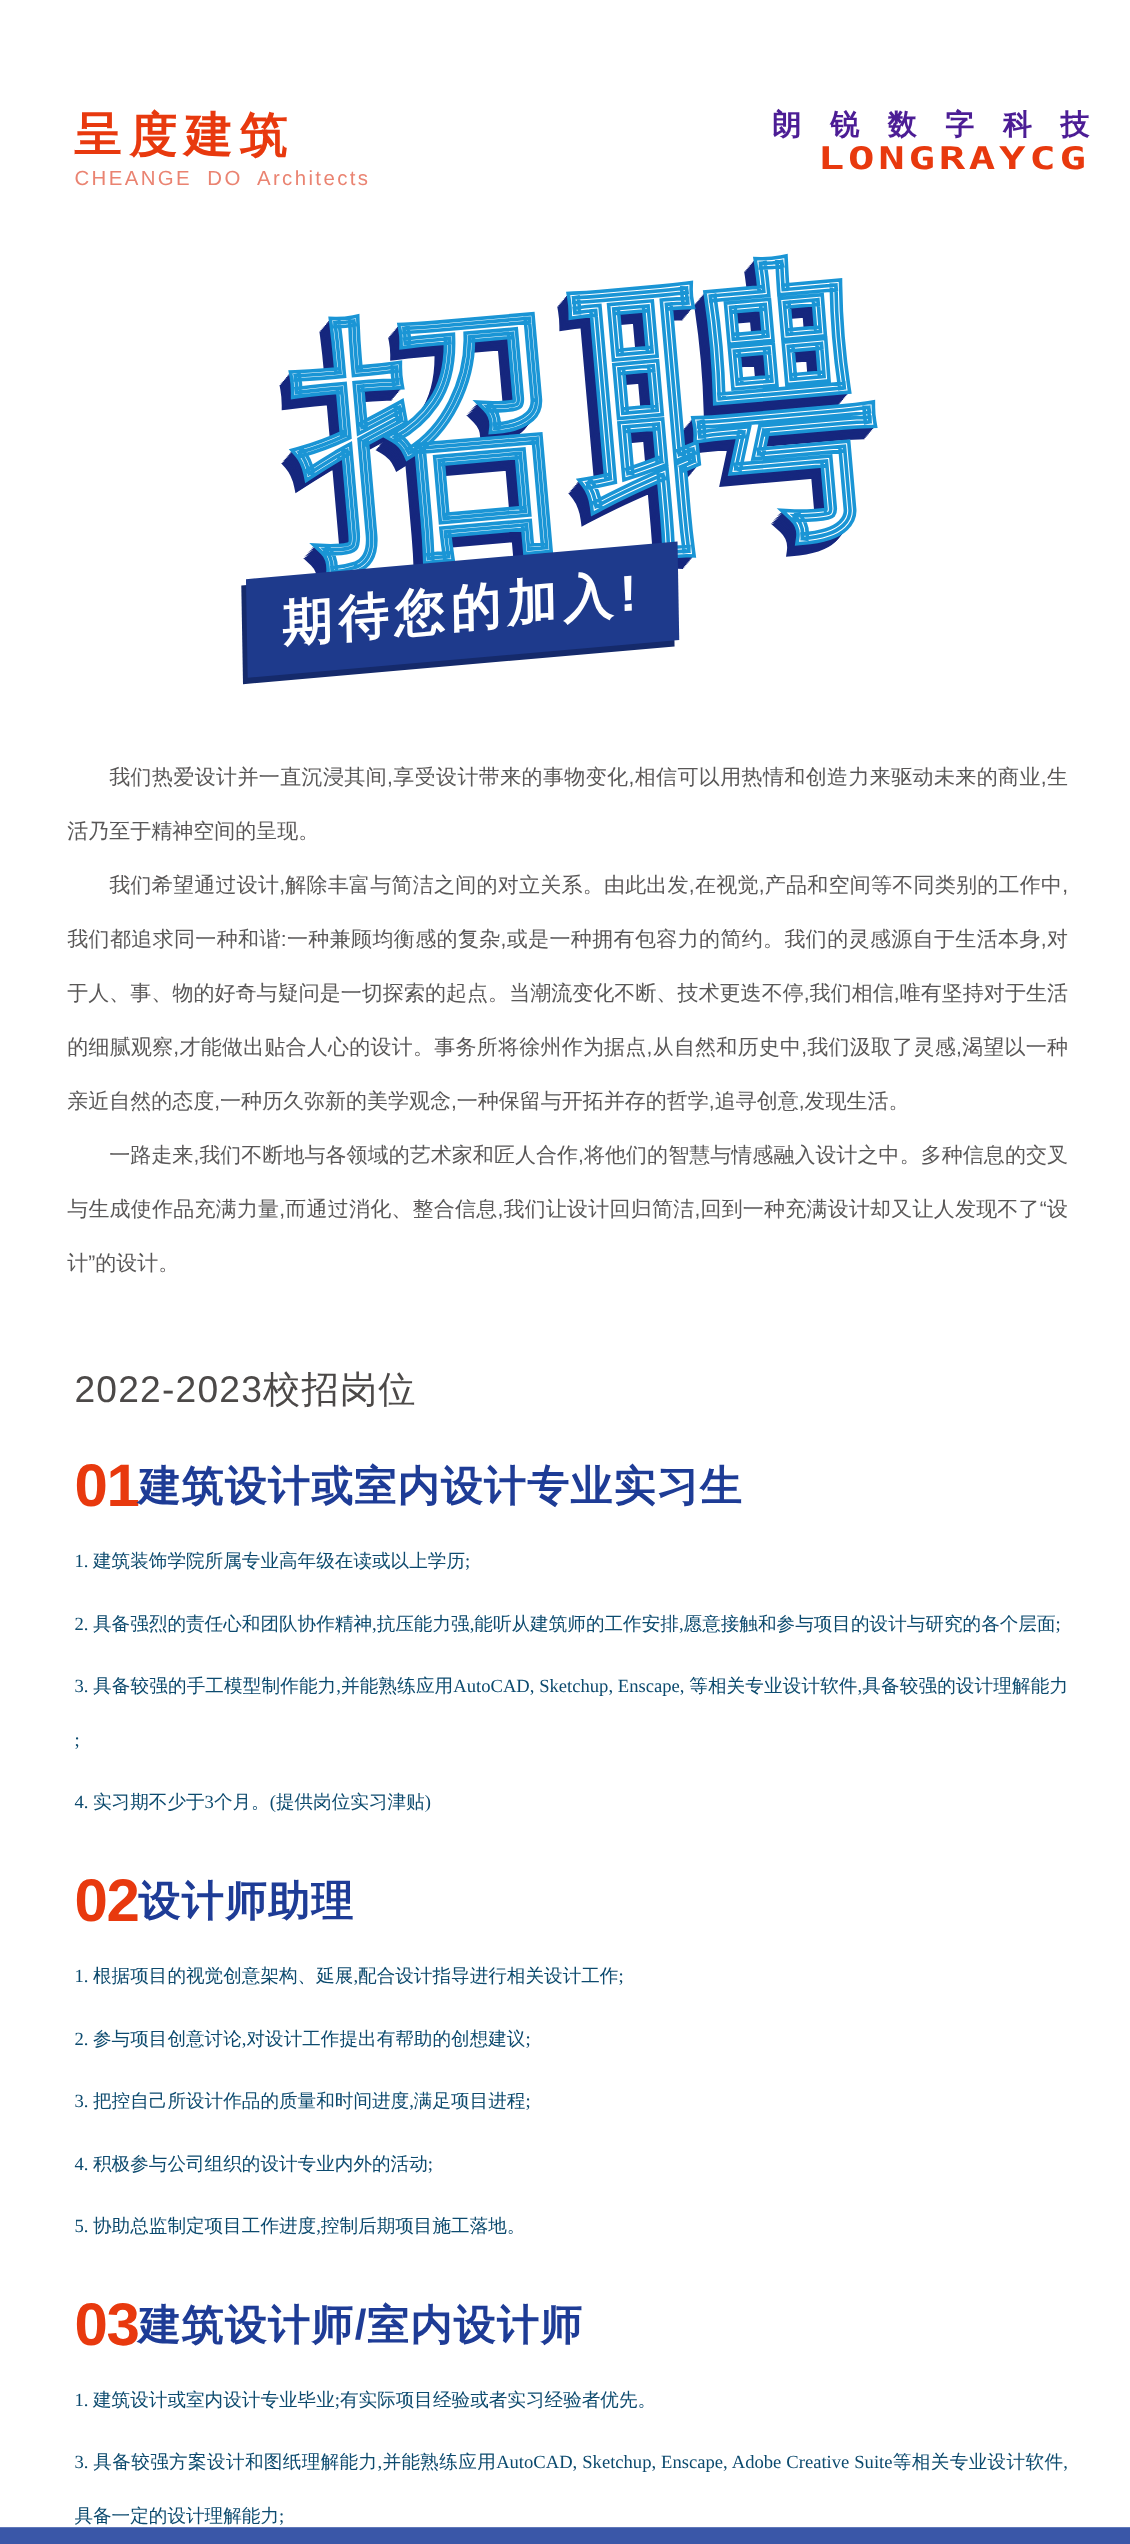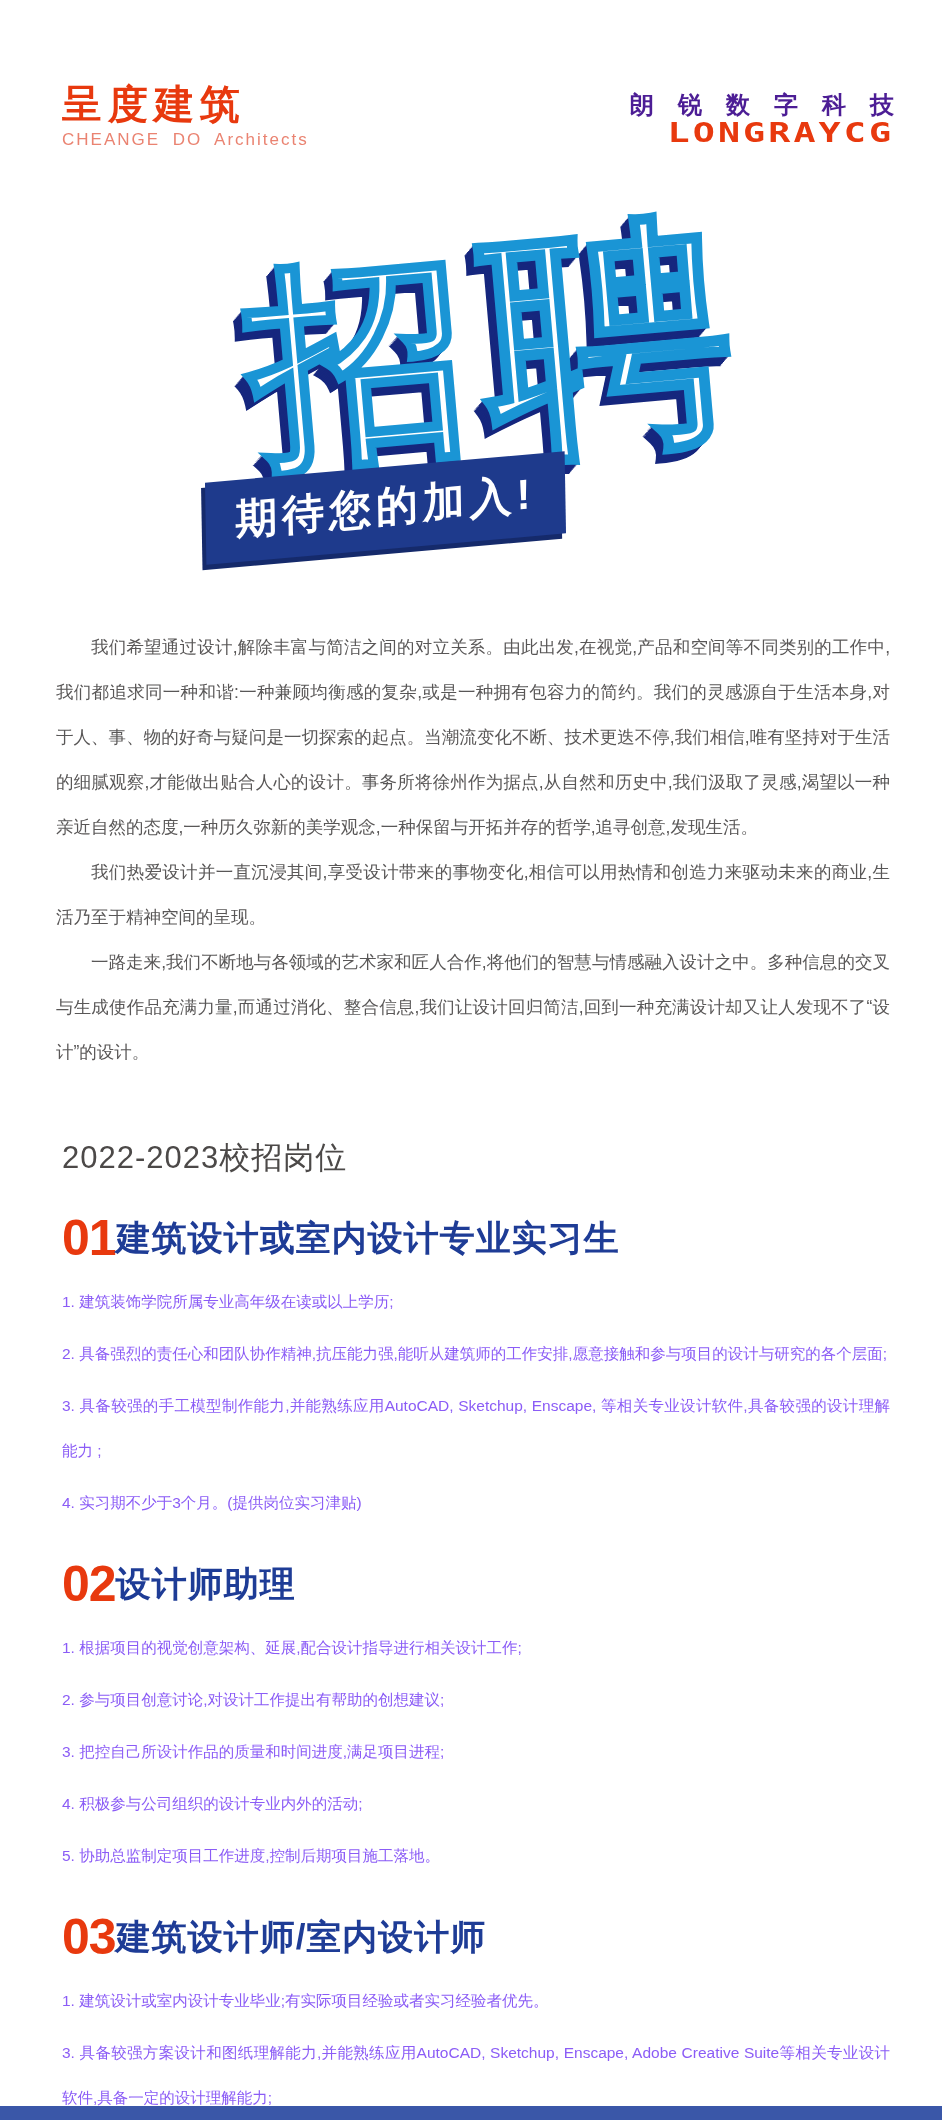--- a/index.html
+++ b/index.html
@@ -13,22 +13,22 @@
     width: 942px;
     height: 2120px;
     background: #ffffff;
     overflow: hidden;
   }
 
   
   .header {
     display: flex;
     justify-content: space-between;
-    align-items: center;
-    padding: 72px 48px 0 62px;
+    align-items: flex-end;
+    padding: 72px 34px 0 62px;
   }
   .logo-left .logo-cn {
     color: #e8390e;
     font-size: 40px;
     font-weight: 600;
     letter-spacing: 6px;
     line-height: 1.1;
   }
   .logo-left .logo-en {
     color: #ea8371;
@@ -136,25 +136,26 @@
     line-height: 1;
   }
   .position-title {
     color: #1e3c96;
     font-size: 35px;
     font-weight: 800;
     letter-spacing: 1px;
   }
   .req-list { list-style: none; }
   .req-list li {
-    color: #8b5cf6;
+    color: #0c4a6e;
     font-size: 15.5px;
     line-height: 45px;
     margin-bottom: 7px;
     text-align: justify;
+    font-family: Liberation Serif, serif;
   }
 
   
   .footer-bar {
     position: absolute;
     left: 0; bottom: 0;
     width: 100%;
     height: 14px;
     background: #3a57a8;
   }
@@ -176,22 +177,22 @@
   </div>
 
   <div class="hero">
     <div class="hero-text">
       <span class="hero-char c1">招</span><span class="hero-char c2">聘</span>
     </div>
     <div class="hero-banner">期待您的加入!</div>
   </div>
 
   <div class="intro">
+    <p>我们热爱设计并一直沉浸其间,享受设计带来的事物变化,相信可以用热情和创造力来驱动未来的商业,生活乃至于精神空间的呈现。</p>
     <p>我们希望通过设计,解除丰富与简洁之间的对立关系。由此出发,在视觉,产品和空间等不同类别的工作中,我们都追求同一种和谐:一种兼顾均衡感的复杂,或是一种拥有包容力的简约。我们的灵感源自于生活本身,对于人、事、物的好奇与疑问是一切探索的起点。当潮流变化不断、技术更迭不停,我们相信,唯有坚持对于生活的细腻观察,才能做出贴合人心的设计。事务所将徐州作为据点,从自然和历史中,我们汲取了灵感,渴望以一种亲近自然的态度,一种历久弥新的美学观念,一种保留与开拓并存的哲学,追寻创意,发现生活。</p>
-    <p>我们热爱设计并一直沉浸其间,享受设计带来的事物变化,相信可以用热情和创造力来驱动未来的商业,生活乃至于精神空间的呈现。</p>
     <p>一路走来,我们不断地与各领域的艺术家和匠人合作,将他们的智慧与情感融入设计之中。多种信息的交叉与生成使作品充满力量,而通过消化、整合信息,我们让设计回归简洁,回到一种充满设计却又让人发现不了“设计”的设计。</p>
   </div>
 
   <div class="jobs">
     <h2 class="campus-title">2022-2023校招岗位</h2>
 
     <div class="position">
       <div class="position-header">
         <span class="position-number">01</span>
         <span class="position-title">建筑设计或室内设计专业实习生</span>

